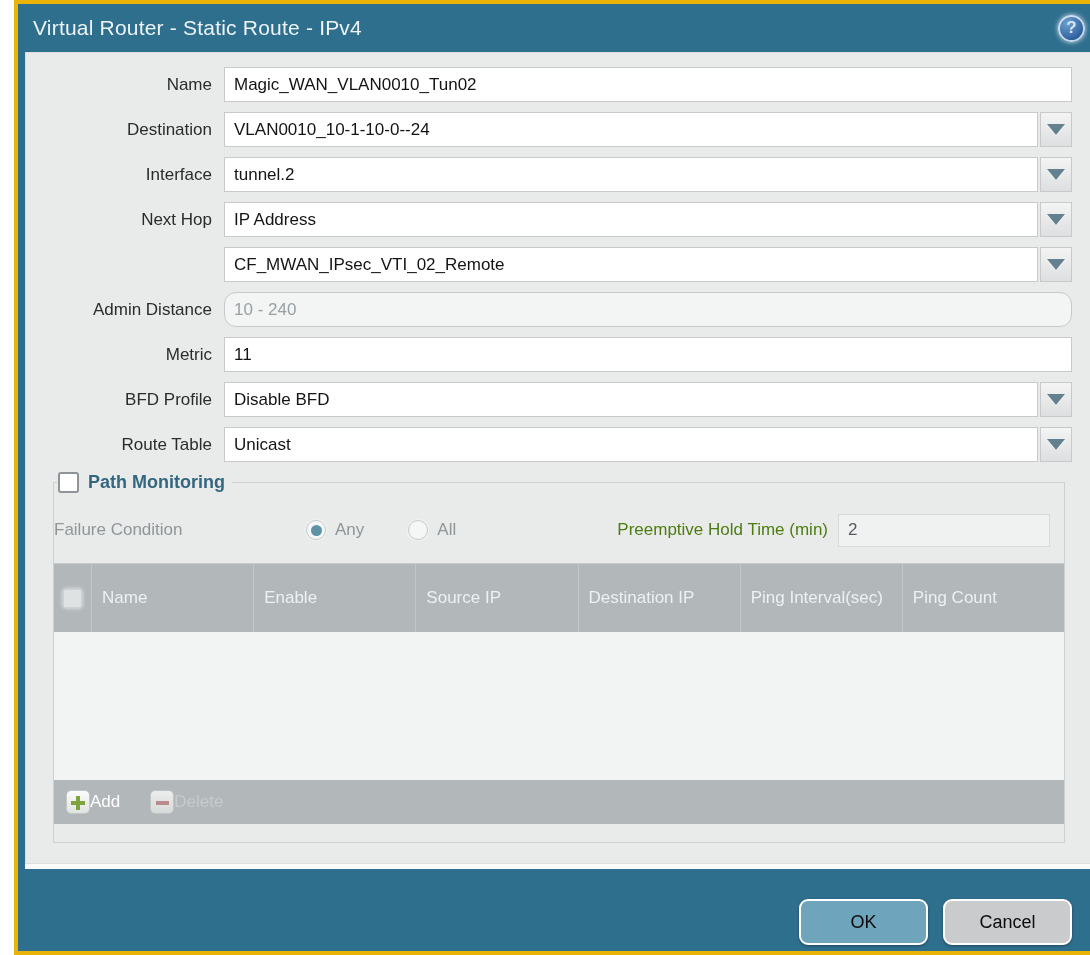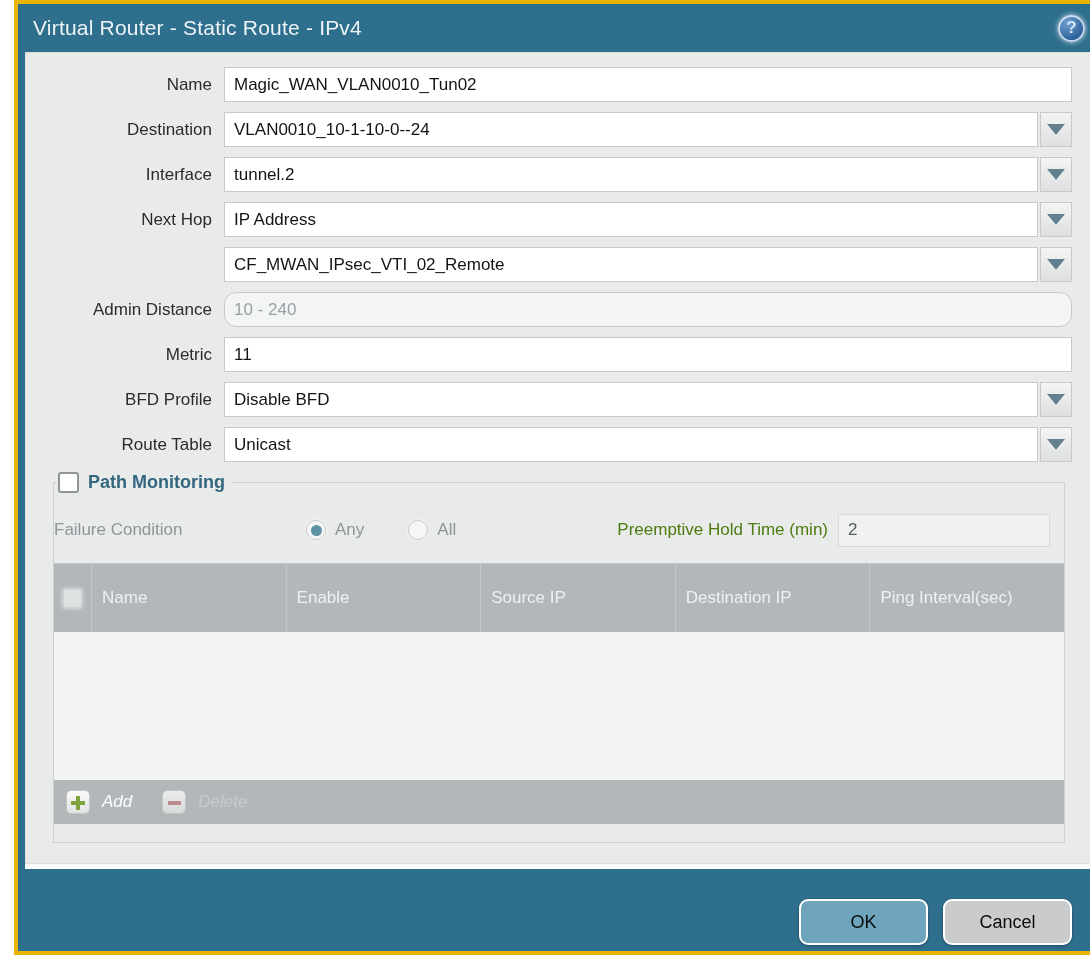--- a/index.html
+++ b/index.html
@@ -72,21 +72,21 @@
   .pm-table { border-top:1px solid #c6c9cb; }
   .t-header { display:flex; background:#b2b7ba; min-height:68px; }
   .th { flex:1; padding:8px 10px; display:flex; align-items:center;
         border-left:1px solid #c3c7c9; color:#eef1f2; font-size:17px; line-height:1.3; }
   .th-cb { flex:0 0 37px; border-left:none; justify-content:center; padding:8px 0; }
   .header-checkbox { width:19px; height:19px; background:#dfe2e3; border:1px solid #cdd1d2;
                      border-radius:2px; box-shadow:0 0 4px rgba(255,255,255,.8); }
   .t-body { height:148px; background:#f2f3f3; }
   .t-footer { display:flex; align-items:center; background:#b2b7ba; height:44px;
               padding:0 12px; gap:30px; }
-  .tbl-btn { display:flex; align-items:center; gap:12px; font-size:17px; cursor:pointer;font-style:italic; }
+  .tbl-btn { display:flex; align-items:center; gap:0; font-size:17px; cursor:pointer; }
   .icon-box { width:24px; height:24px; border-radius:5px; position:relative;
               background:linear-gradient(#fbfbfb,#e0e4e1); border:1px solid #c4c8c5; }
   .plus::before { content:""; position:absolute; left:4px; top:10px; width:14px; height:4px;
                   background:#7fa33f; }
   .plus::after  { content:""; position:absolute; left:9px; top:5px; width:4px; height:14px;
                   background:#7fa33f; }
   .minus { opacity:.8; }
   .minus::before { content:""; position:absolute; left:5px; top:10px; width:13px; height:4px;
                    background:#bd7f85; }
   .add-btn { color:#ffffff; }
@@ -214,20 +214,21 @@
       <div class="pm-table">
         <div class="t-header">
           <div class="th th-cb">
             <span class="header-checkbox"></span>
           </div>
           <div class="th">Name</div>
           <div class="th">Enable</div>
           <div class="th">Source IP</div>
           <div class="th">Destination IP</div>
           <div class="th">Ping Interval(sec)</div>
+          <div class="th">Ping Count</div>
         </div>
         <div class="t-body"></div>
         <div class="t-footer">
           <span class="tbl-btn add-btn">
             <span class="icon-box plus"></span>
             <span>Add</span>
           </span>
           <span class="tbl-btn delete-btn">
             <span class="icon-box minus"></span>
             <span>Delete</span>

